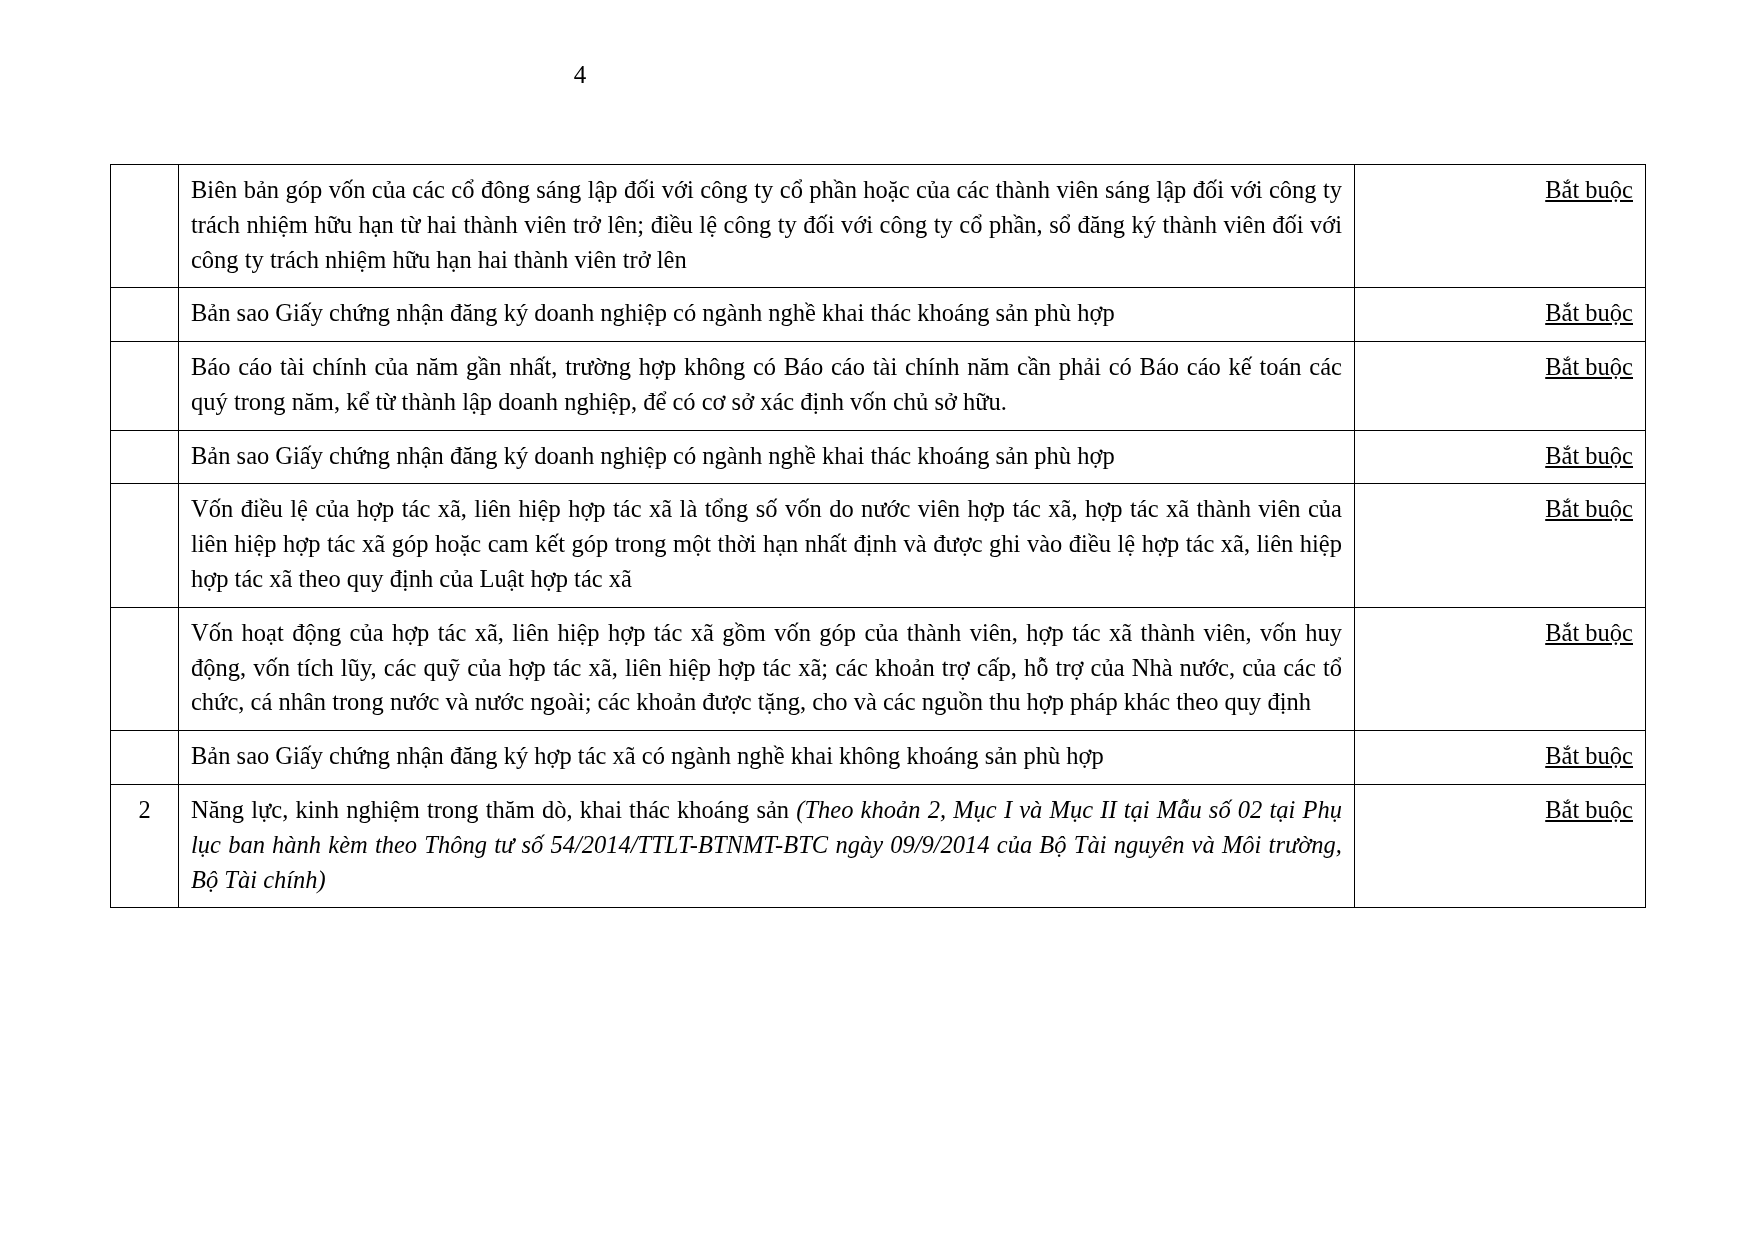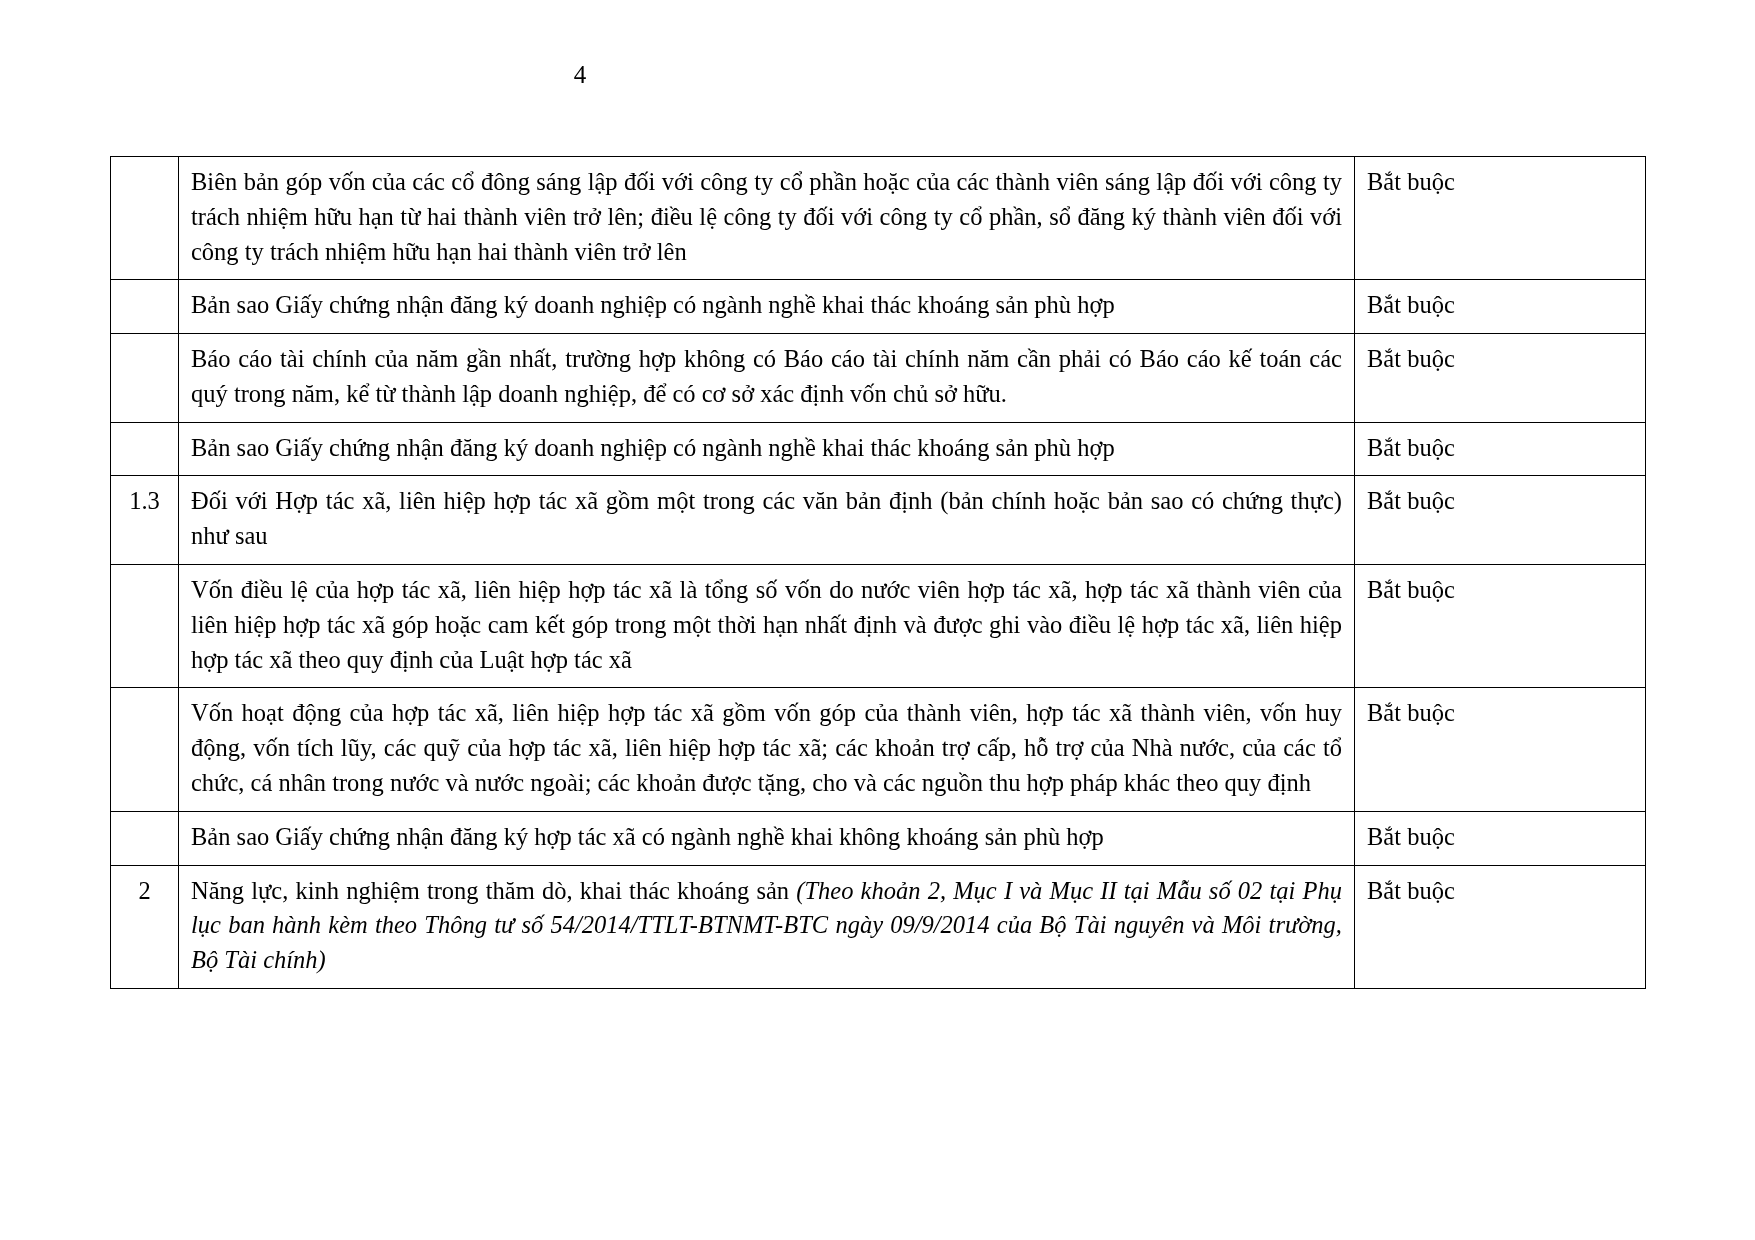--- a/index.html
+++ b/index.html
@@ -25,21 +25,21 @@
     position: absolute;
     top: 62px;
     left: 0;
     width: 1160px;
     text-align: center;
     font-size: 25px;
     line-height: 1;
   }
   .table-wrap {
     position: absolute;
-    top: 156px;
+    top: 164px;
     left: 110px;
     width: 1535px;
   }
   table.doc-table {
     border-collapse: collapse;
     width: 1535px;
     table-layout: fixed;
   }
   table.doc-table td {
     border: 1.6px solid #000000;
@@ -63,23 +63,24 @@
     text-align: justify;
     text-justify: inter-word;
     padding-left: 16px;
     padding-right: 14px;
     hyphens: none;
   }
   td.body.nojust {
     text-align: left;
   }
   td.req {
-    text-align: left;
+    text-align: right;
     vertical-align: middle;
     white-space: nowrap;
+    text-decoration: underline;
   }
   .it {
     font-style: italic;
   }
   
   .para {
     display: block;
     text-align: justify;
     text-align-last: left;
   }
@@ -124,27 +125,20 @@
           <td class="req">Bắt buộc</td>
         </tr>
         <tr>
           <td class="num"></td>
           <td class="body nojust">
               <span class="para single">Bản sao Giấy chứng nhận đăng ký doanh nghiệp có ngành nghề khai thác khoáng sản phù hợp</span>
             </td>
           <td class="req">Bắt buộc</td>
         </tr>
         <tr>
-          <td class="num">1.3</td>
-          <td class="body">
-              <span class="para">Đối với Hợp tác xã, liên hiệp hợp tác xã gồm một trong các văn bản định (bản chính hoặc bản sao có chứng thực) như sau</span>
-            </td>
-          <td class="req">Bắt buộc</td>
-        </tr>
-        <tr>
           <td class="num"></td>
           <td class="body">
               <span class="para">Vốn điều lệ của hợp tác xã, liên hiệp hợp tác xã là tổng số vốn do nước viên hợp tác xã, hợp tác xã thành viên của liên hiệp hợp tác xã góp hoặc cam kết góp trong một thời hạn nhất định và được ghi vào điều lệ hợp tác xã, liên hiệp hợp tác xã theo quy định của Luật hợp tác xã</span>
             </td>
           <td class="req">Bắt buộc</td>
         </tr>
         <tr>
           <td class="num"></td>
           <td class="body">
               <span class="para">Vốn hoạt động của hợp tác xã, liên hiệp hợp tác xã gồm vốn góp của thành viên, hợp tác xã thành viên, vốn huy động, vốn tích lũy, các quỹ của hợp tác xã, liên hiệp hợp tác xã; các khoản trợ cấp, hỗ trợ của Nhà nước, của các tổ chức, cá nhân trong nước và nước ngoài; các khoản được tặng, cho và các nguồn thu hợp pháp khác theo quy định</span>

